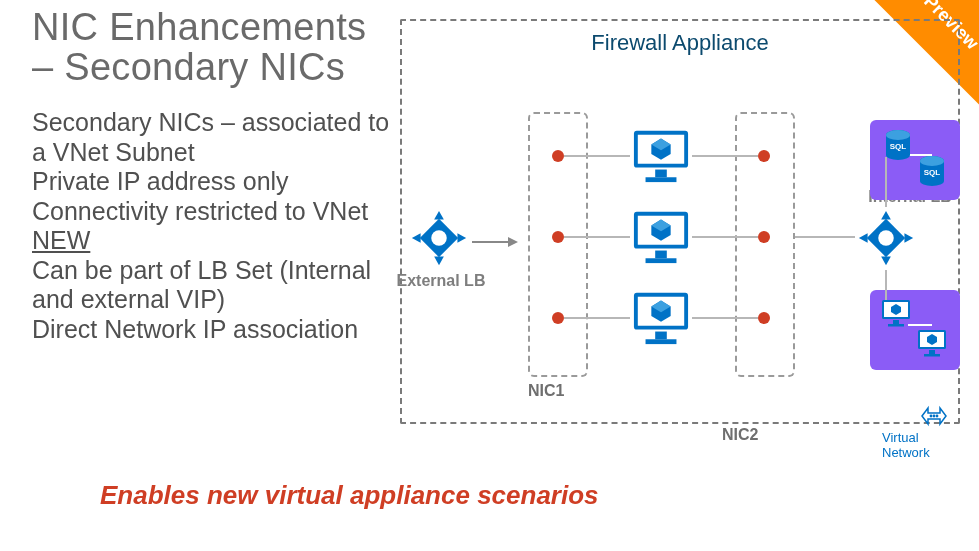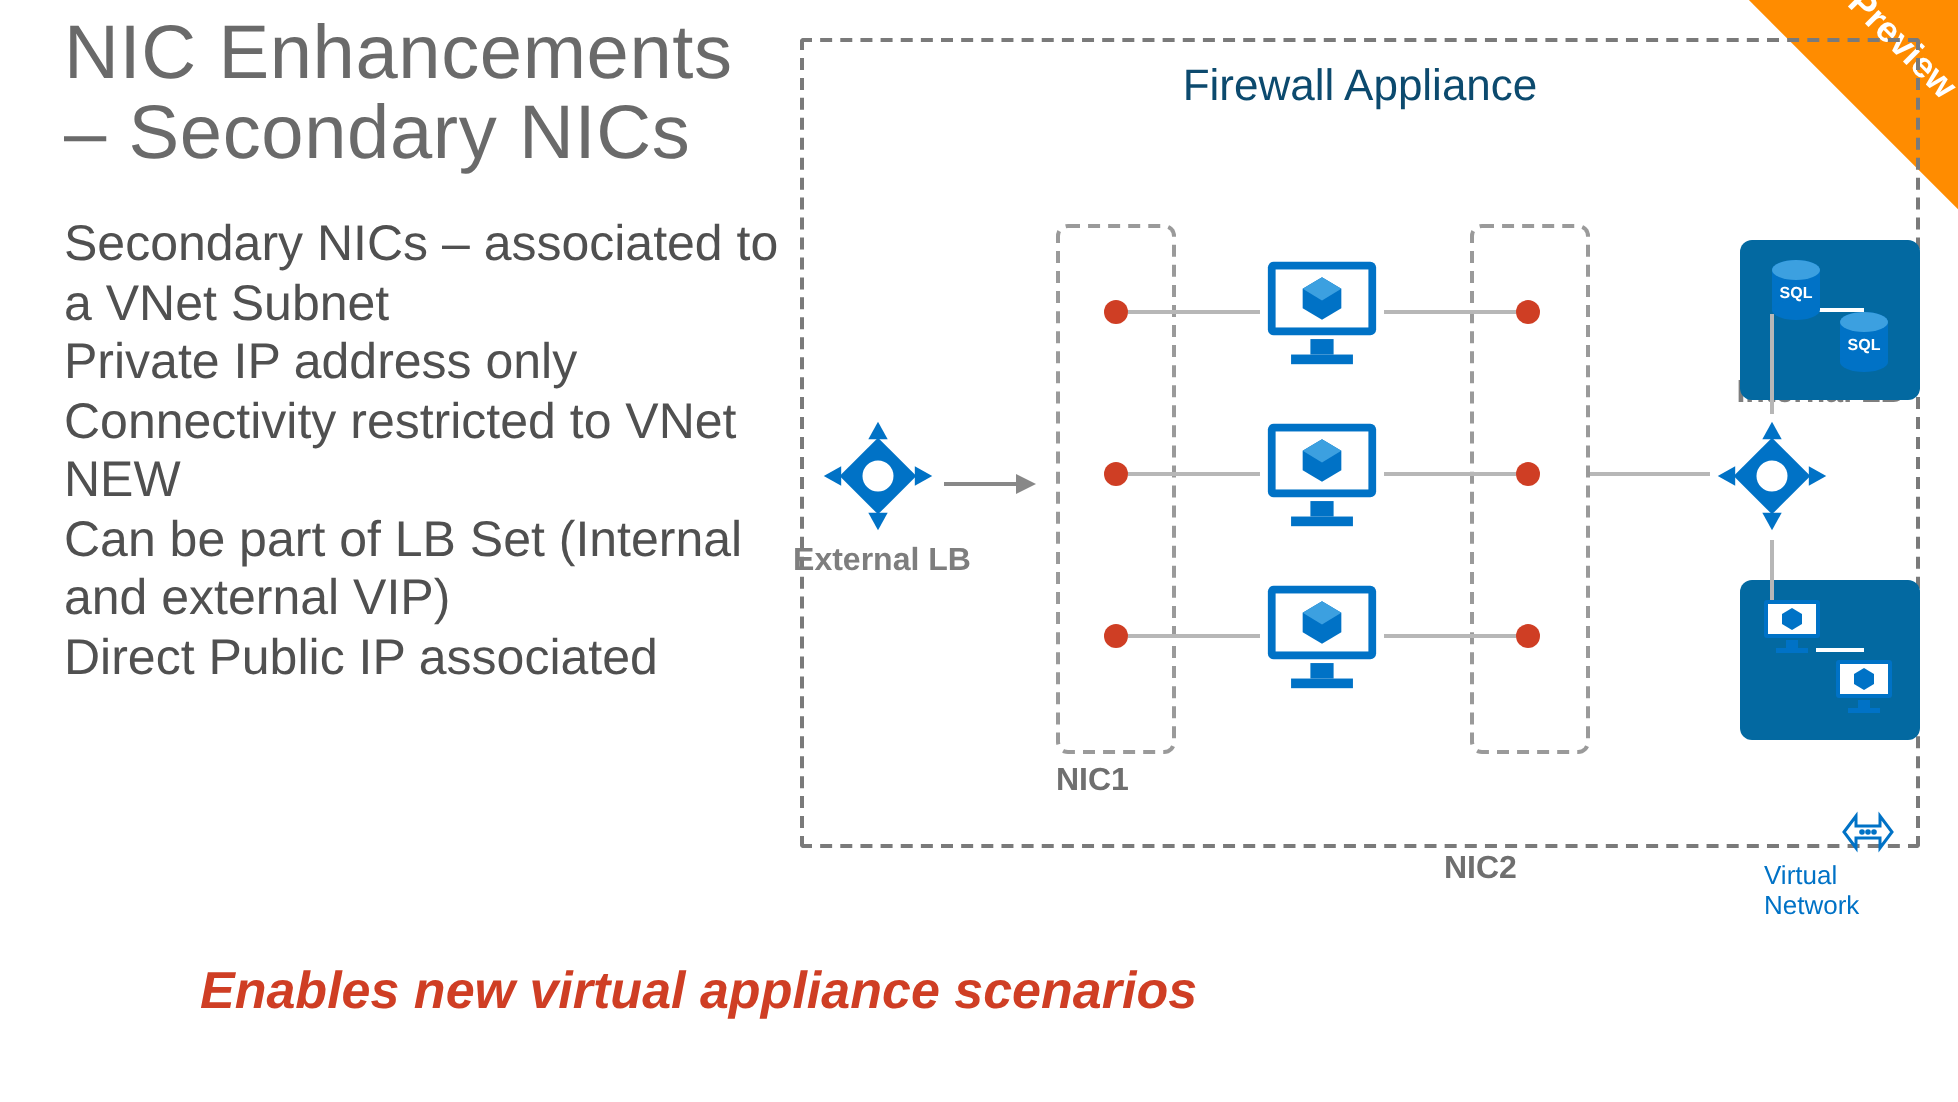--- a/index.html
+++ b/index.html
@@ -24,21 +24,21 @@
   .bullets {
     position: absolute;
     top: 108px;
     left: 32px;
     width: 360px;
     font-size: 25px;
     font-weight: 400;
     color: #505050;
     line-height: 1.18;
   }
-  .bullets .new { }
+  .bullets .new { text-decoration: underline; }
   .diagram {
     position: absolute;
     top: 12px;
     left: 400px;
     width: 555px;
     height: 410px;
   }
   .vnetbox {
     position: absolute;
     top: 7px;
@@ -116,21 +116,21 @@
   .hline {
     position: absolute;
     height: 2px;
     background: #b7b7b7;
   }
   .backend {
     position: absolute;
     left: 470px;
     width: 90px;
     height: 80px;
-    background: #0369a1;
+    background: #8b5cf6;
     border-radius: 6px;
   }
   .backend1 { top: 108px; }
   .backend2 { top: 278px; }
   .backend .bline {
     position: absolute;
     width: 24px; height: 2px; background: #fff;
   }
   .sql {
     position: absolute;
@@ -188,21 +188,21 @@
   <span>NIC Enhancements</span><br>
   <span>– Secondary NICs</span>
 </div>
 
 <div class="bullets">
   <div>Secondary NICs – associated to a VNet Subnet</div>
   <div>Private IP address only</div>
   <div>Connectivity restricted to VNet</div>
   <div class="new">NEW</div>
   <div>Can be part of LB Set (Internal and external VIP)</div>
-  <div>Direct Public IP associated</div>
+  <div>Direct Network IP association</div>
 </div>
 
 <div class="preview-ribbon"></div>
 <div class="preview-text">Preview</div>
 
 <div class="diagram">
   <div class="vnetbox"></div>
   <div class="firewall-label">Firewall Appliance</div>
 
   <div class="lb external-lb">

